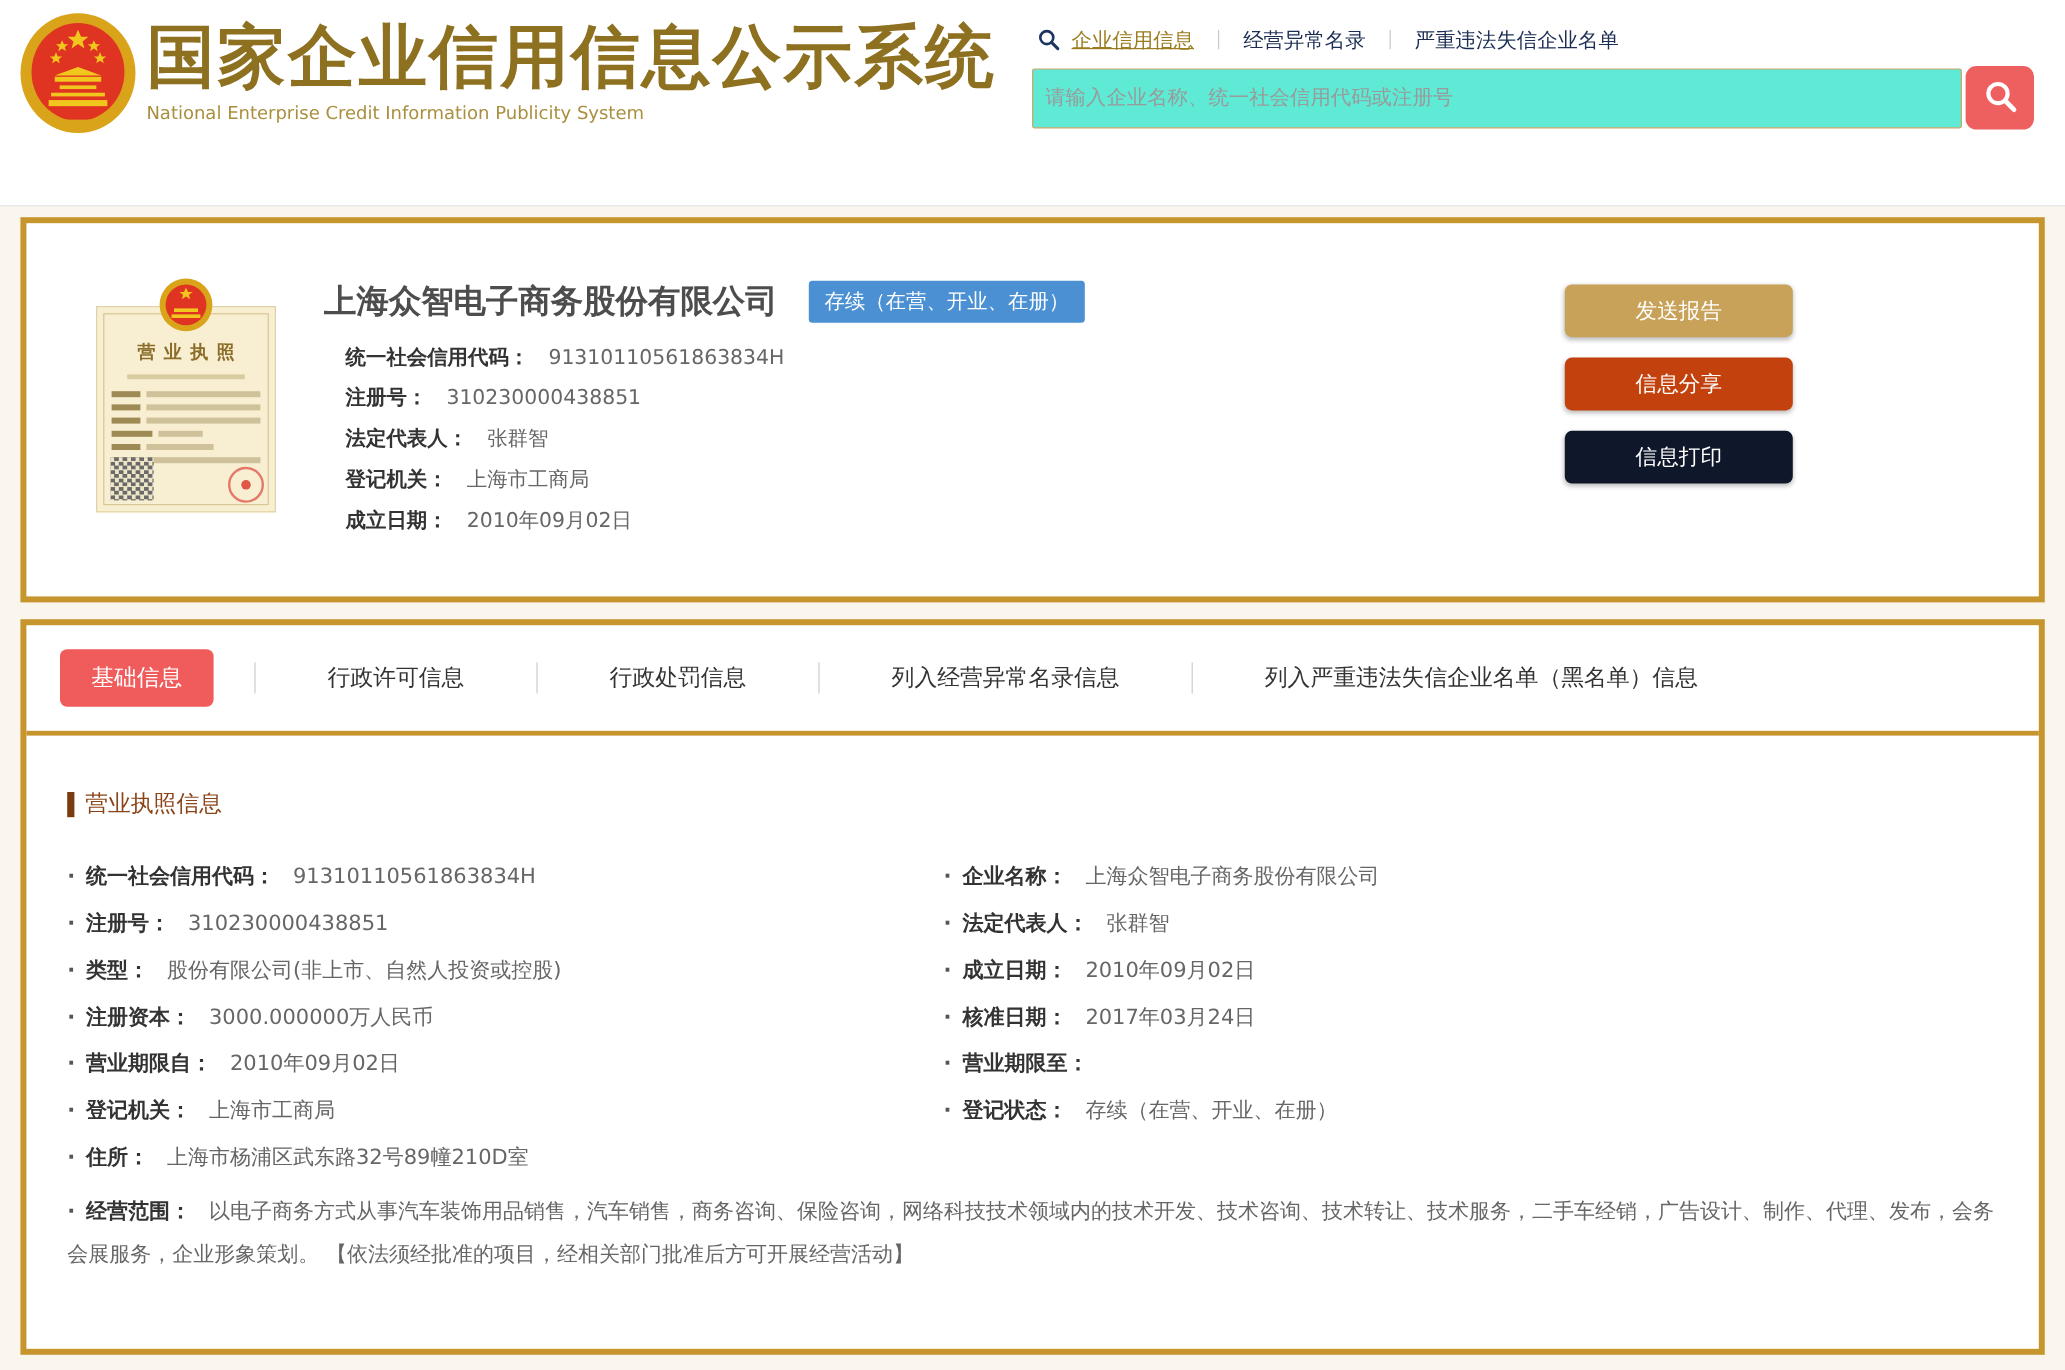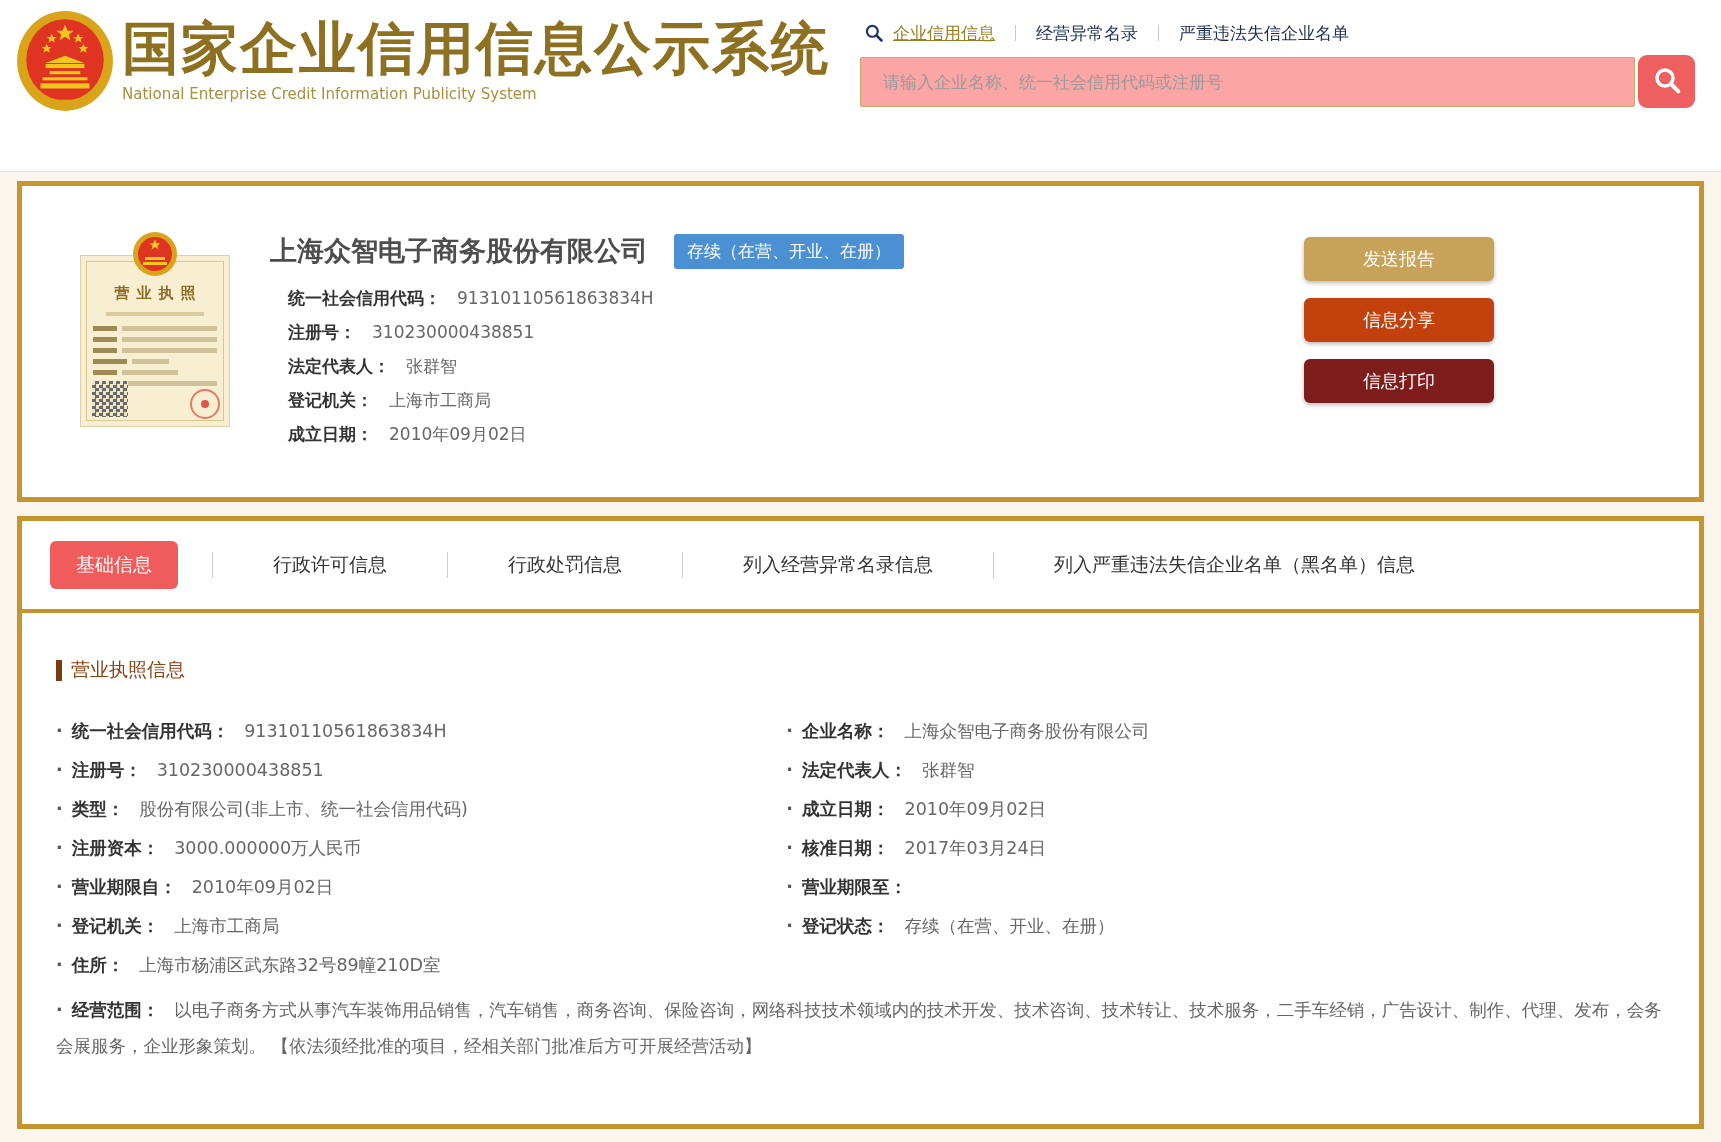--- a/index.html
+++ b/index.html
@@ -16,21 +16,21 @@
   .site-subtitle { font-size: 15px; color: #a98f3e; margin-top: 3px; }
 
   .header-right { position: absolute; right: 26px; top: 18px; width: 835px; }
   .nav-row { display: flex; align-items: center; font-size: 17px; height: 30px; margin-left: 4px; }
   .nav-search-icon { width: 20px; height: 20px; margin-right: 9px; }
   .nav-link { color: #1c2e54; text-decoration: none; margin: 0 20px; white-space: nowrap; cursor: pointer; }
   .nav-link.active { color: #9a7d1e; text-decoration: underline; margin-left: 0; }
   .nav-sep { width: 1px; height: 16px; background: #c9c9c9; }
   .search-row { display: flex; align-items: center; margin-top: 7px; }
   .search-input { flex: 1; height: 50px; border: 1px solid #c9a86a; border-radius: 2px;
-    padding: 0 22px; font-size: 17px; color: #333; outline: none; background: #fca5a5;
+    padding: 0 10px; font-size: 17px; color: #333; outline: none; background: #5eead4;
     font-family: "DejaVu Sans", "Liberation Sans", sans-serif; }
   .search-input::placeholder { color: #9a9a9a; }
   .search-btn { width: 57px; height: 53px; margin-left: 3px; background: #ee5f5f; border: none;
     border-radius: 9px; display: flex; align-items: center; justify-content: center; cursor: pointer; flex: none; }
 
   
   .main { padding: 9px 17px 0 17px; }
   .card { background: #fff; border: 5px solid #c6952e; }
   .summary-card { display: flex; padding: 45px 55px 40px 58px; margin-bottom: 14px; position: relative; }
 
@@ -62,21 +62,21 @@
   .sum-value { color: #666; margin-left: 16px; }
 
   
   .actions { width: 190px; flex: none; margin-left: 30px; margin-right: 150px; margin-top: 6px;
     display: flex; flex-direction: column; gap: 17px; }
   .act-btn { height: 44px; border: none; border-radius: 6px; color: #fff; font-size: 18px;
     cursor: pointer; box-shadow: 0 2px 4px rgba(0,0,0,.28);
     font-family: "DejaVu Sans", "Liberation Sans", sans-serif; }
   .act-btn.report { background: #c7a258; }
   .act-btn.share  { background: #c2410c; }
-  .act-btn.print  { background: #7f1d1d; font-family: Liberation Serif, serif; }
+  .act-btn.print  { background: #0f172a; font-family: Liberation Serif, serif; }
 
   
   .detail-card { min-height: 600px; padding-bottom: 60px; }
   .tabbar { height: 88px; display: flex; align-items: center; padding-left: 28px; }
   .tab { font-size: 19px; color: #333; padding: 11px 26px; cursor: pointer; white-space: nowrap; }
   .tab.active { background: #f05b5b; color: #fff; border-radius: 6px; }
   .tab-sep { width: 1px; height: 26px; background: #ccc; margin: 0 34px; flex: none; }
   .goldline { height: 4px; background: #c6952e; }
 
   .section { padding: 44px 20px 0 34px; }
@@ -249,21 +249,21 @@
 
       <div class="frow">
         <div class="fcell"><span class="flabel">统一社会信用代码：</span><span class="fvalue">91310110561863834H</span></div>
         <div class="fcell"><span class="flabel">企业名称：</span><span class="fvalue">上海众智电子商务股份有限公司</span></div>
       </div>
       <div class="frow">
         <div class="fcell"><span class="flabel">注册号：</span><span class="fvalue">310230000438851</span></div>
         <div class="fcell"><span class="flabel">法定代表人：</span><span class="fvalue">张群智</span></div>
       </div>
       <div class="frow">
-        <div class="fcell"><span class="flabel">类型：</span><span class="fvalue">股份有限公司(非上市、统一社会信用代码)</span></div>
+        <div class="fcell"><span class="flabel">类型：</span><span class="fvalue">股份有限公司(非上市、自然人投资或控股)</span></div>
         <div class="fcell"><span class="flabel">成立日期：</span><span class="fvalue">2010年09月02日</span></div>
       </div>
       <div class="frow">
         <div class="fcell"><span class="flabel">注册资本：</span><span class="fvalue">3000.000000万人民币</span></div>
         <div class="fcell"><span class="flabel">核准日期：</span><span class="fvalue">2017年03月24日</span></div>
       </div>
       <div class="frow">
         <div class="fcell"><span class="flabel">营业期限自：</span><span class="fvalue">2010年09月02日</span></div>
         <div class="fcell"><span class="flabel">营业期限至：</span><span class="fvalue"></span></div>
       </div>

